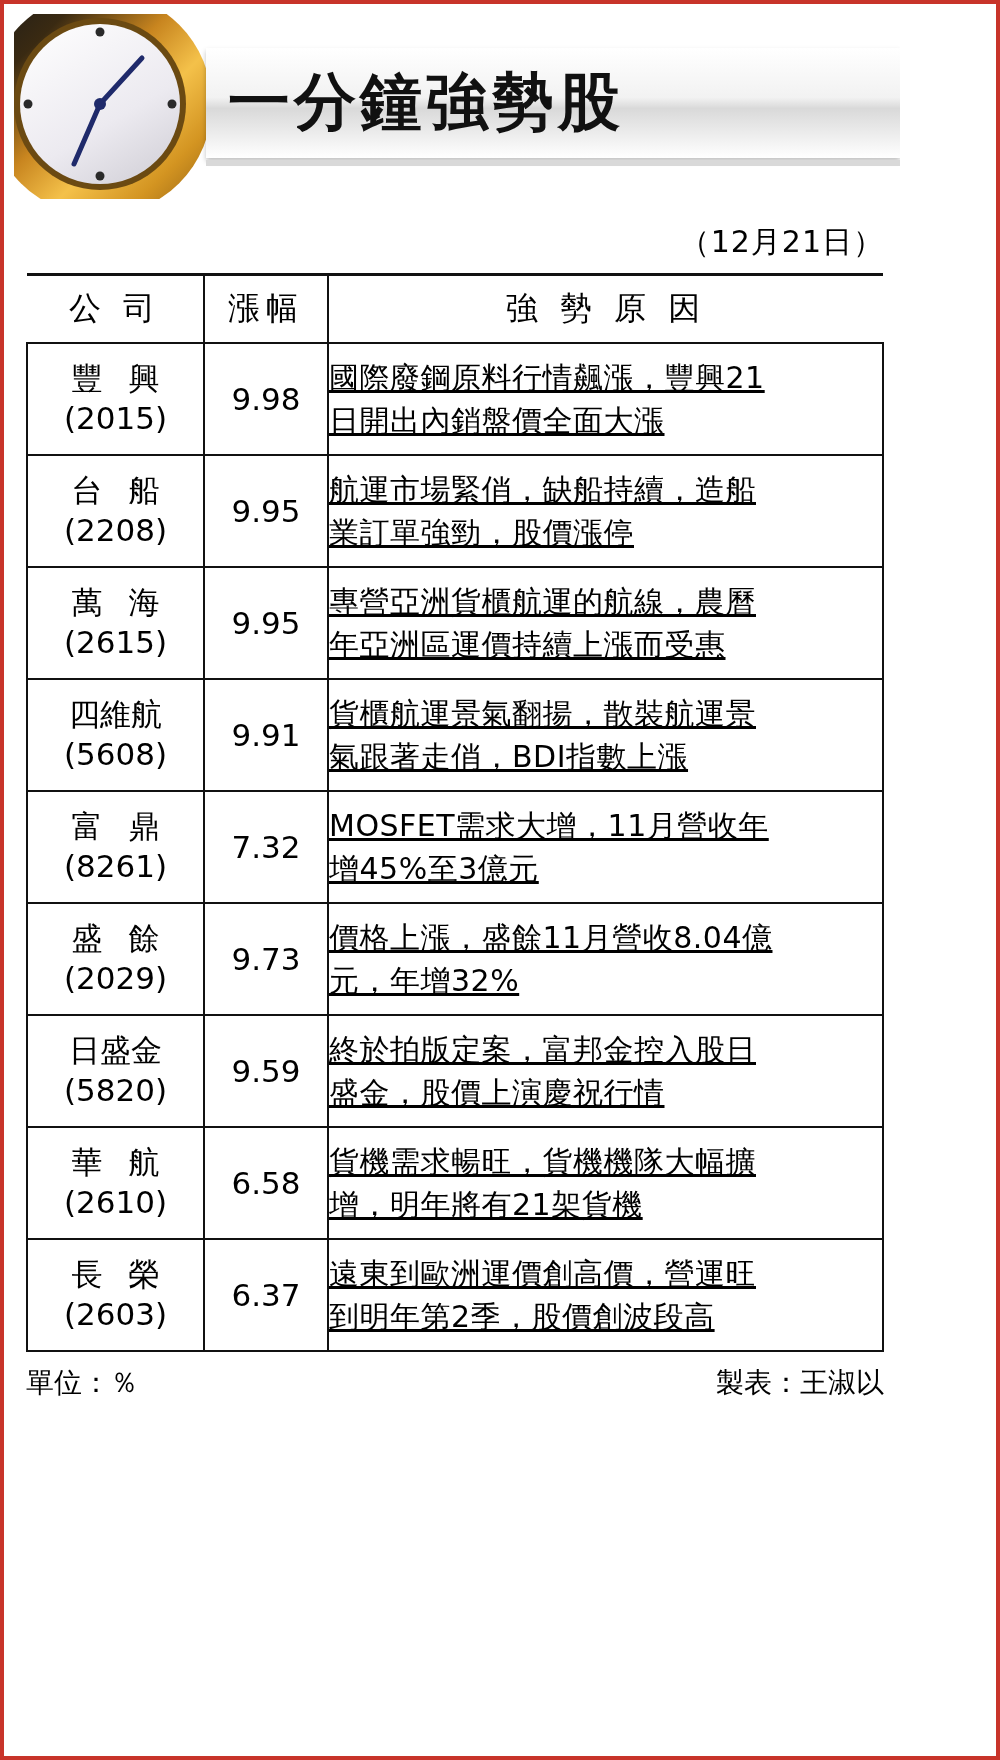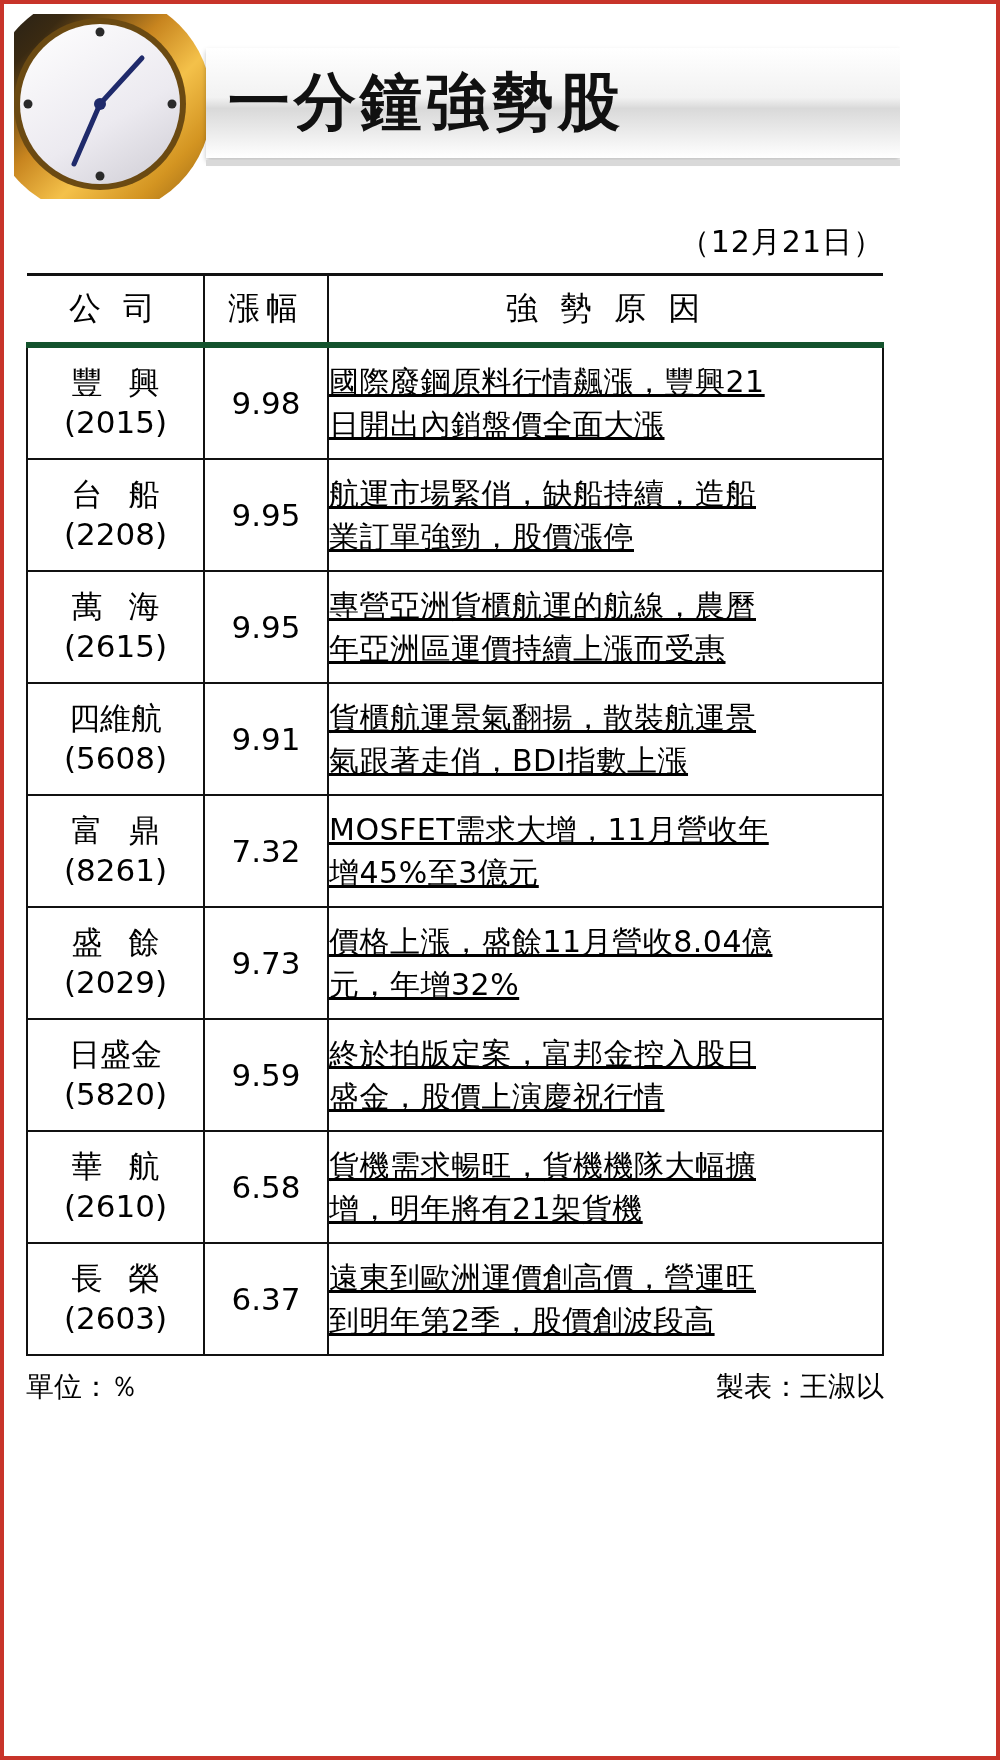--- a/index.html
+++ b/index.html
@@ -88,21 +88,21 @@
     margin-left: 18px;
     table-layout: fixed;
   }
   table.stock td, table.stock th {
     border: 2px solid #111;
     padding: 0;
     vertical-align: middle;
   }
   table.stock thead th {
     border-top: 3px solid #111;
-    border-bottom: 6px solid #14532d;
+    border-bottom: 1px solid #14532d;
     height: 66px;
     font-weight: normal;
     font-size: 32px;
     letter-spacing: 6px;
     margin-top: 16px;
   }
   thead th.c-company { width: 176px; border-left: none; }
   thead th.c-change  { width: 122px; }
   thead th.c-reason  { border-right: none; letter-spacing: 14px; text-align: center; }
 

